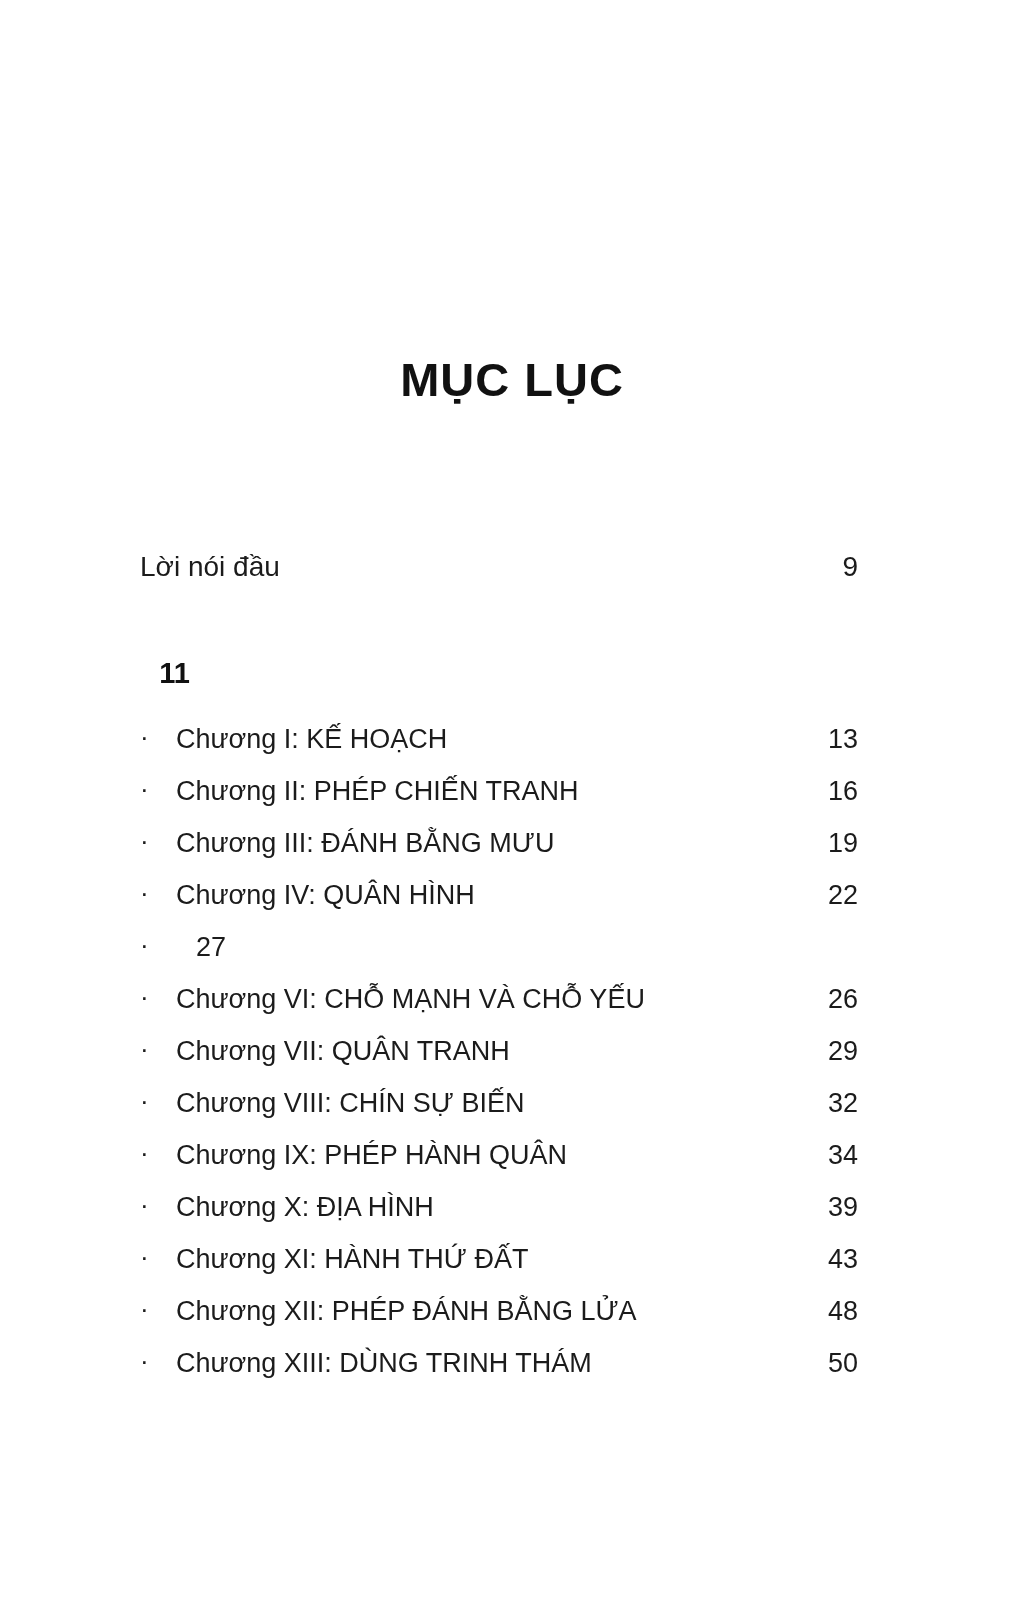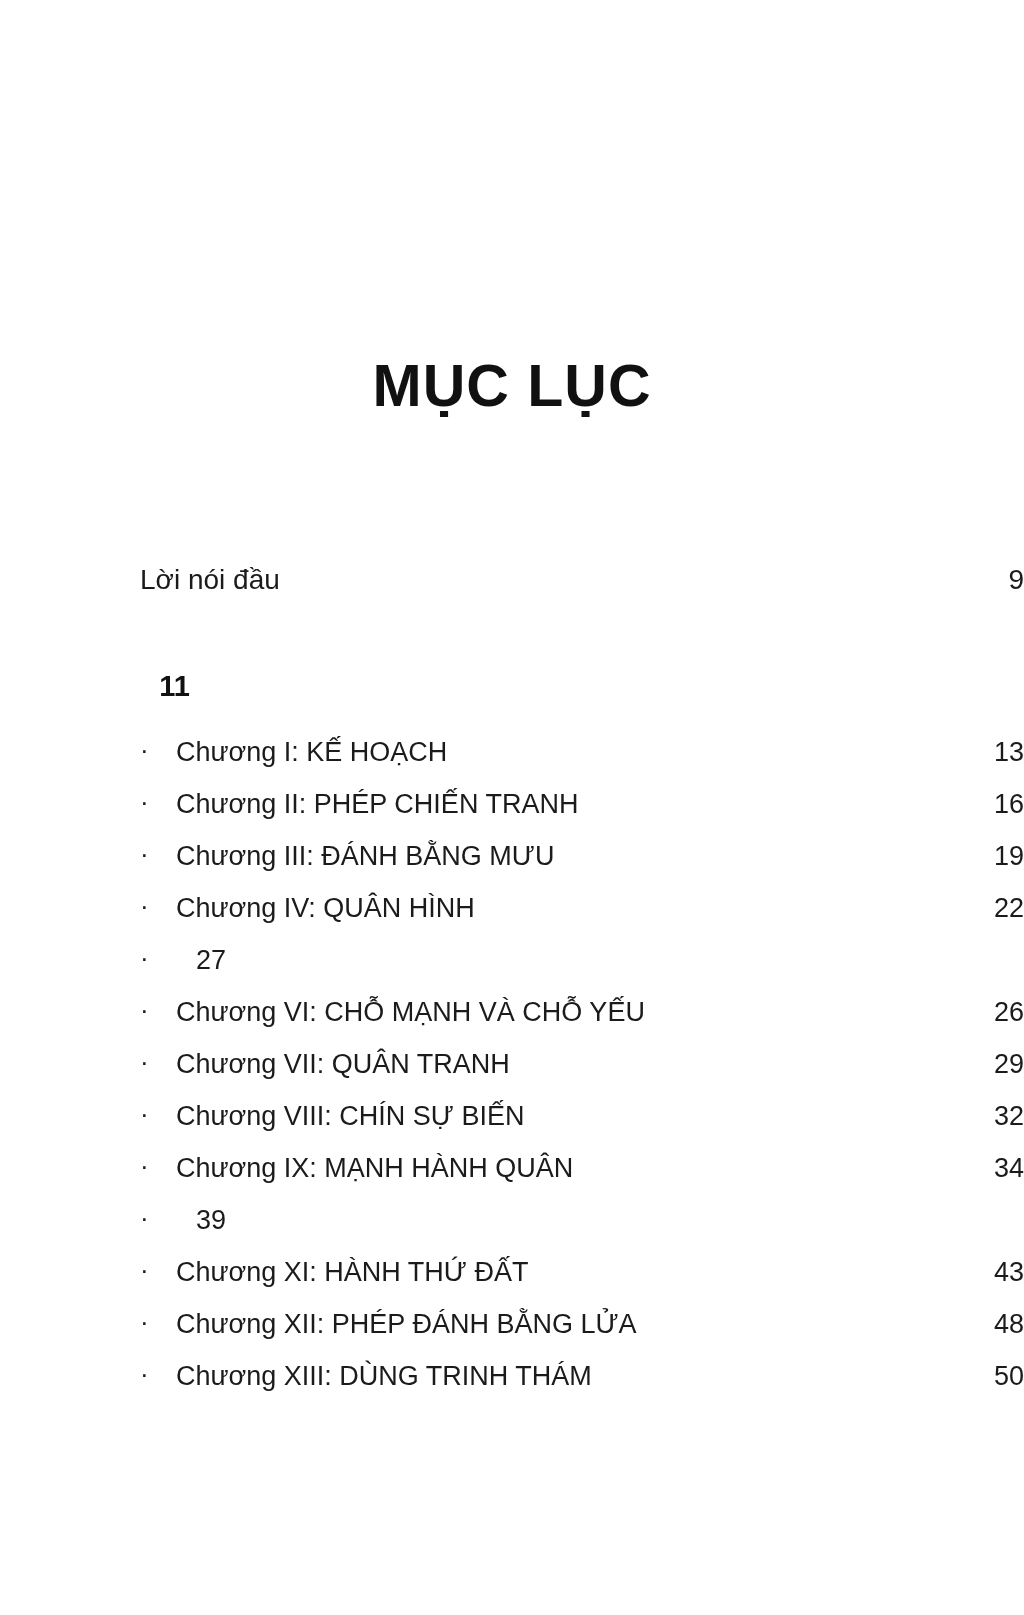--- a/index.html
+++ b/index.html
@@ -15,29 +15,30 @@
     margin: 0 auto;
     background: #ffffff;
     font-family: "Liberation Sans", sans-serif;
     color: #1b1b1b;
     overflow: hidden;
   }
 
   .page-title {
     padding-top: 352px;
     text-align: center;
-    font-size: 59px;
+    font-size: 47px;
     font-weight: 800;
     letter-spacing: 1px;
     color: #111111;
     transform-origin: center top;
   }
 
   .toc {
     margin-left: 140px;
+    margin-right: 166px; 
   }
 
   .toc-row {
     display: flex;
     align-items: center;
     font-size: 28px;
   }
 
   .toc-row .label {
     flex: 1 1 auto;
@@ -142,26 +143,27 @@
         </div>
 
         <div class="toc-row chapter">
           <span class="bullet">·</span>
           <span class="label">Chương VIII: CHÍN SỰ BIẾN</span>
           <span class="pagenum">32</span>
         </div>
 
         <div class="toc-row chapter">
           <span class="bullet">·</span>
-          <span class="label">Chương IX: MẠNH HÀNH QUÂN</span>
+          <span class="label">Chương IX: PHÉP HÀNH QUÂN</span>
           <span class="pagenum">34</span>
         </div>
 
         <div class="toc-row chapter">
           <span class="bullet">·</span>
+          <span class="label">Chương X: ĐỊA HÌNH</span>
           <span class="pagenum">39</span>
         </div>
 
         <div class="toc-row chapter">
           <span class="bullet">·</span>
           <span class="label">Chương XI: HÀNH THỨ ĐẤT</span>
           <span class="pagenum">43</span>
         </div>
 
         <div class="toc-row chapter">

